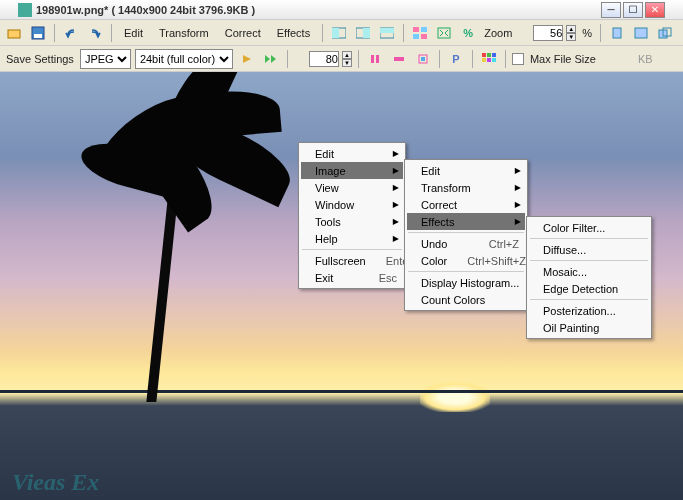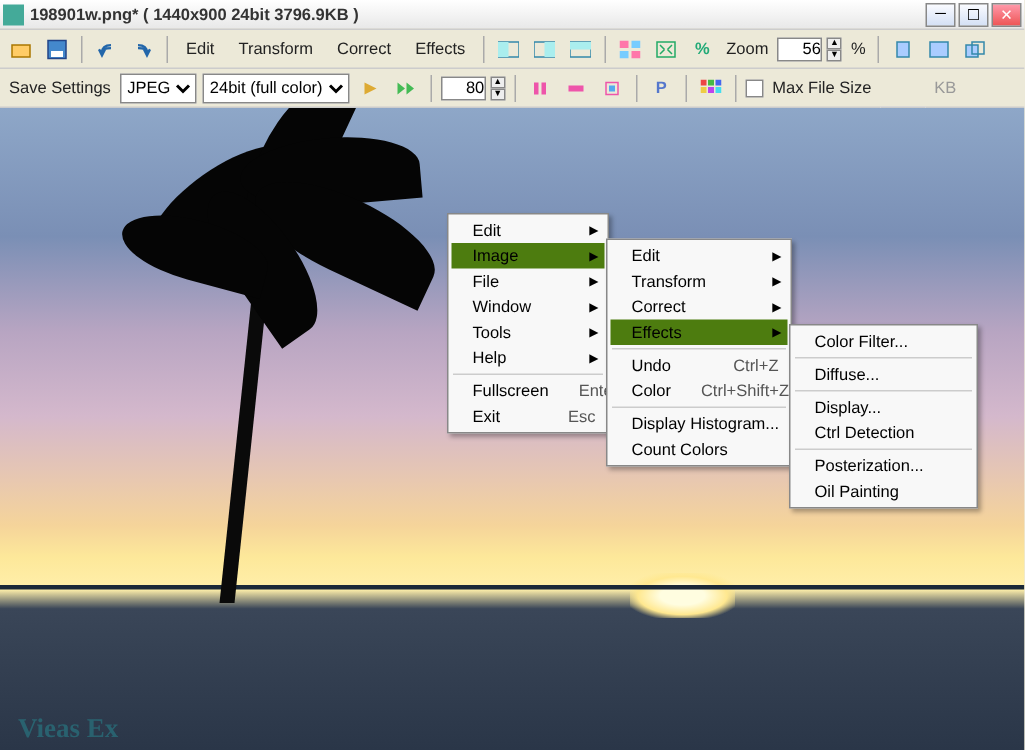--- a/index.html
+++ b/index.html
@@ -1,42 +1,42 @@
 <!DOCTYPE html>
 <html><head>
 <meta charset="utf-8">
 <style>
 * { margin: 0; padding: 0; box-sizing: border-box; font-family: Tahoma, sans-serif; font-size: 11px; }
 body { background: #ece9d8; width: 683px; height: 500px; overflow: hidden; position: relative; }
-.titlebar { height: 20px; background: linear-gradient(#fff,#e8e8e8); display: flex; align-items: center; padding: 0 2px; border-bottom: 1px solid #ccc; }
+.titlebar { height: 20px; background: linear-gradient(#fff,#e8e8e8); display: flex; align-items: center; padding: 0 18px; border-bottom: 1px solid #ccc; }
 .titlebar .appicon { width: 14px; height: 14px; background: #4a9; margin-right: 4px; }
 .titlebar .title { flex: 1; color: #333; font-weight: bold; }
 .winbtns { display: flex; gap: 2px; }
 .winbtn { width: 20px; height: 16px; border: 1px solid #888; background: linear-gradient(#fafbff,#d4e0f5); display: flex; align-items: center; justify-content: center; font-size: 10px; }
 .winbtn.close { background: linear-gradient(#f9a,#e55); color: #fff; }
 .toolbar1, .toolbar2 { height: 26px; display: flex; align-items: center; padding: 2px 4px; gap: 4px; background: #ece9d8; border-bottom: 1px solid #ccc; }
 .tbtn { width: 20px; height: 20px; border: 1px solid transparent; display: flex; align-items: center; justify-content: center; }
 .sep { width: 1px; height: 18px; background: #aaa; margin: 0 2px; }
 .mitem { padding: 2px 6px; color: #222; cursor: default; }
 .lbl { color: #222; padding: 0 2px; }
 select { font-size: 11px; height: 20px; background: #fff; border: 1px solid #888; }
-input.num { width: 30px; height: 16px; font-size: 11px; text-align: right; border: 1px solid #888; }
+input.num { width: 30px; height: 16px; font-size: 11px; text-align: right; border: 1px solid #888; margin-left: 15px; }
 input.numro { width: 30px; height: 16px; font-size: 11px; text-align: right; border: 1px solid #ccc; background: #f4f4f4; color: #999; margin-top: 40px; }
 .spin { display: inline-flex; flex-direction: column; margin-left: -1px; }
 .spin span { width: 10px; height: 8px; border: 1px solid #888; background: #eee; font-size: 6px; line-height: 6px; text-align: center; }
 .canvas { position: absolute; top: 72px; left: 0; right: 0; bottom: 0; background: linear-gradient(180deg,#8ea7c8 0%,#7a8fb5 20%,#b8a5c2 35%,#d4b8cc 48%,#e8c8b0 58%,#f5d49a 65%,#fde89a 70%,#ffefaa 75%,#3a4658 78%,#2a3648 100%); overflow: hidden; }
 .sun { position: absolute; width: 70px; height: 30px; background: radial-gradient(ellipse,#fffde0 30%,#ffe890 60%,transparent 80%); left: 420px; top: 310px; }
 .horizon { position: absolute; left: 0; right: 0; height: 3px; background: #1a2838; top: 318px; }
 .palm { position: absolute; left: 50px; top: -20px; width: 260px; height: 360px; }
 .trunk { position: absolute; left: 110px; top: 90px; width: 10px; height: 260px; background: #0a0a0a; transform: skewX(-6deg); }
 .frond { position: absolute; background: #050505; border-radius: 50% 50% 0 50%; }
-.watermark { position: absolute; left: 12px; bottom: 4px; font-size: 18px; color: rgba(40,120,130,0.65); font-weight: bold; font-family: Georgia, serif; }
+.watermark { position: absolute; left: 12px; bottom: 4px; font-size: 24px; font-style: italic; color: rgba(40,120,130,0.65); font-weight: bold; font-family: Georgia, serif; }
 .ctxmenu { position: absolute; background: #f8f8f8; border: 1px solid #888; box-shadow: 2px 2px 3px rgba(0,0,0,0.3); padding: 2px; min-width: 100px; }
 .ctxrow { display: flex; align-items: center; padding: 2px 6px 2px 14px; height: 17px; white-space: nowrap; position: relative; }
-.ctxrow.hi { background: #4d7c0f; }
+.ctxrow.hi { background: #737373; }
 .ctxrow .lab { flex: 1; padding-right: 20px; }
 .ctxrow .sc { color: #555; }
 .ctxrow .arr { position: absolute; right: 4px; font-size: 8px; }
 .ctxsep { height: 1px; background: #ccc; margin: 2px 1px; }
 .chk { width: 12px; height: 12px; border: 1px solid #888; background: #fff; }
 svg { display: block; }
 </style>
 </head>
 <body>
 
@@ -218,21 +218,21 @@
   <div class="ctxmenu" style="left:298px;top:70px;width:108px">
     <div class="ctxrow">
         <span class="lab">Edit</span>
         <span class="arr">▶</span>
       </div>
     <div class="ctxrow hi">
         <span class="lab">Image</span>
         <span class="arr">▶</span>
       </div>
     <div class="ctxrow">
-        <span class="lab">File</span>
+        <span class="lab">View</span>
         <span class="arr">▶</span>
       </div>
     <div class="ctxrow">
         <span class="lab">Window</span>
         <span class="arr">▶</span>
       </div>
     <div class="ctxrow">
         <span class="lab">Tools</span>
         <span class="arr">▶</span>
       </div>
@@ -289,24 +289,24 @@
   <div class="ctxmenu" style="left:526px;top:144px;width:126px">
     <div class="ctxrow">
         <span class="lab">Color Filter...</span>
       </div>
     <div class="ctxsep"></div>
     <div class="ctxrow">
         <span class="lab">Diffuse...</span>
       </div>
     <div class="ctxsep"></div>
     <div class="ctxrow">
-        <span class="lab">Display...</span>
-      </div>
-    <div class="ctxrow">
-        <span class="lab">Ctrl Detection</span>
+        <span class="lab">Mosaic...</span>
+      </div>
+    <div class="ctxrow">
+        <span class="lab">Edge Detection</span>
       </div>
     <div class="ctxsep"></div>
     <div class="ctxrow">
         <span class="lab">Posterization...</span>
       </div>
     <div class="ctxrow">
         <span class="lab">Oil Painting</span>
       </div>
   </div>
 </div>

